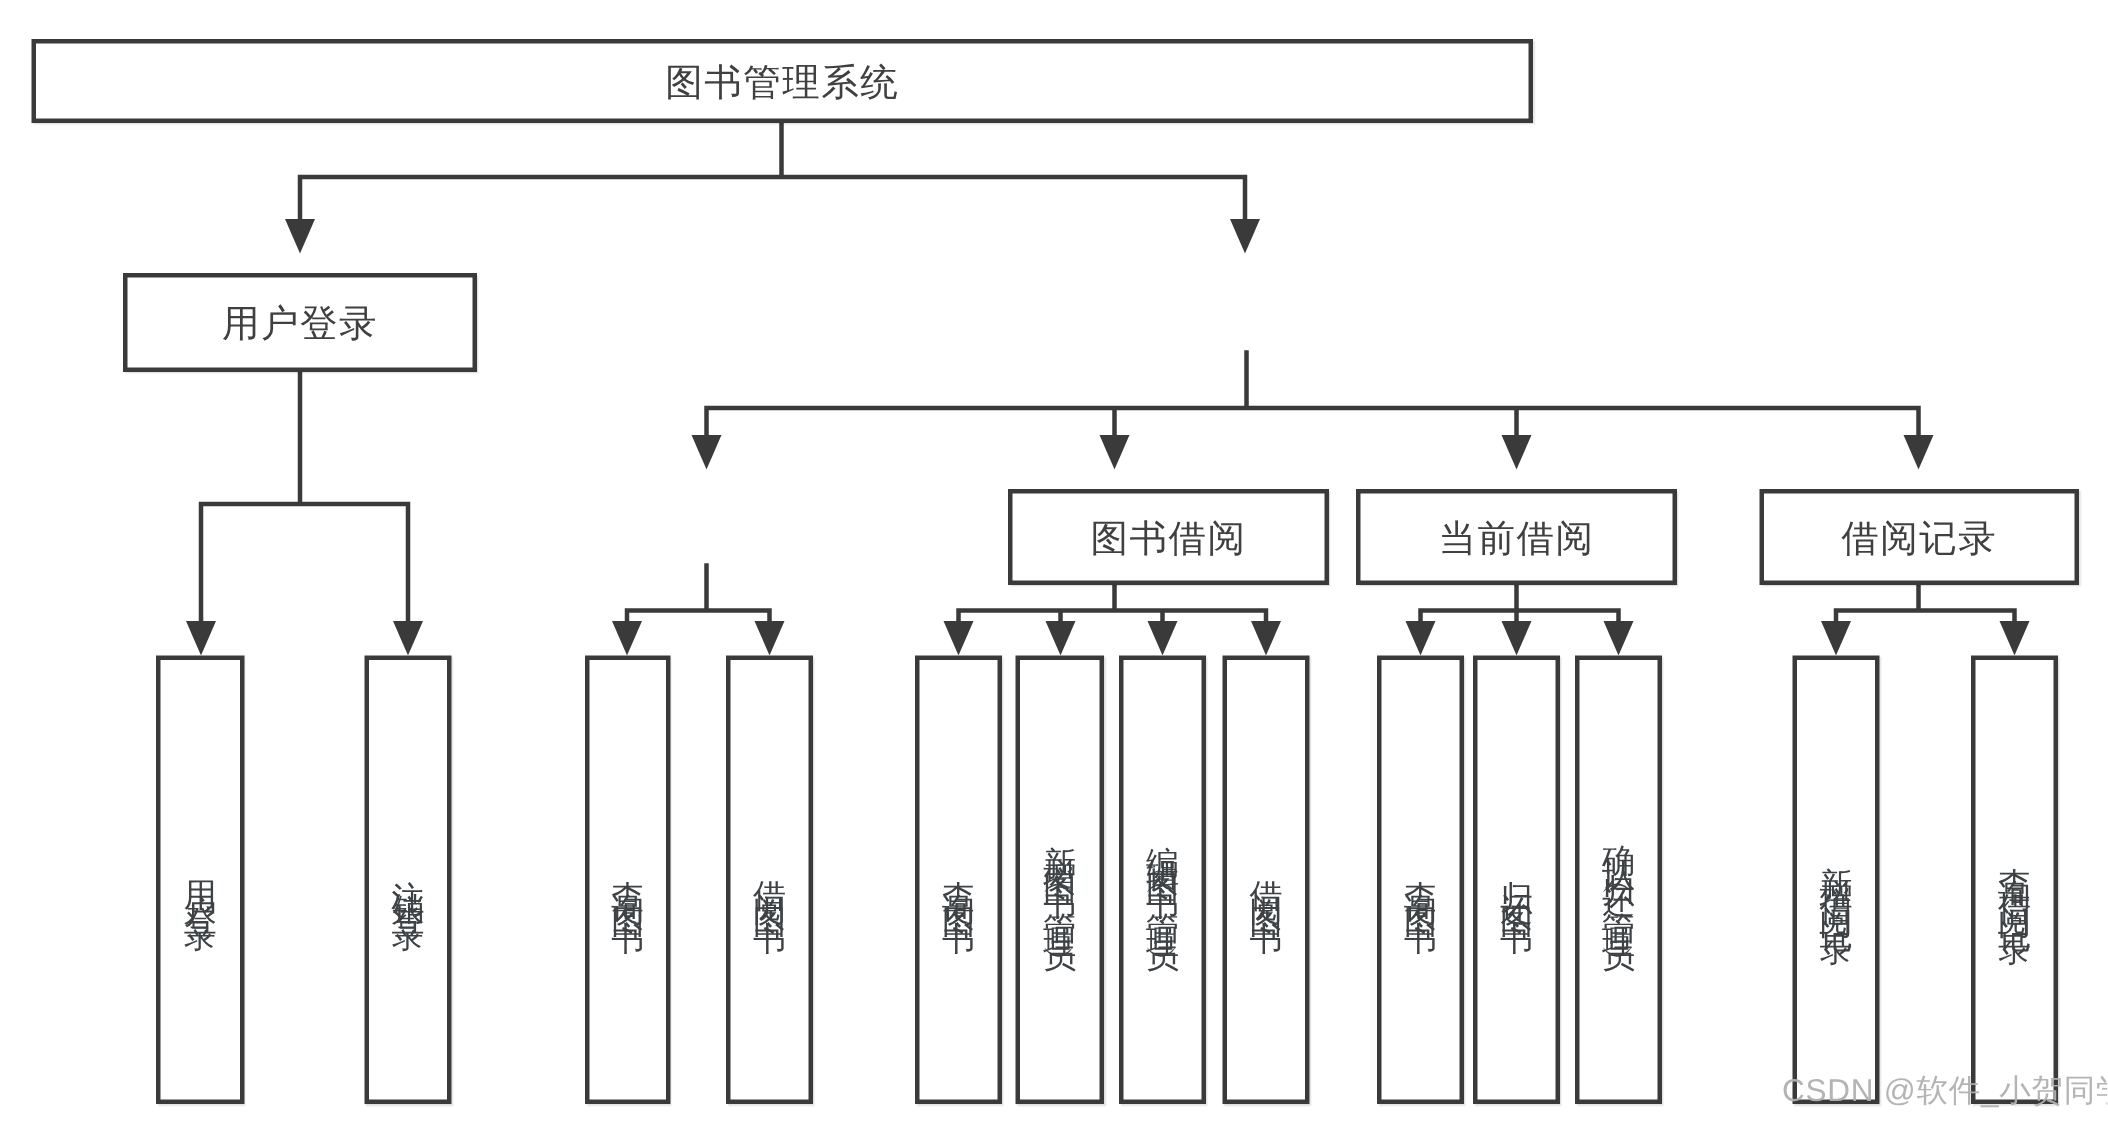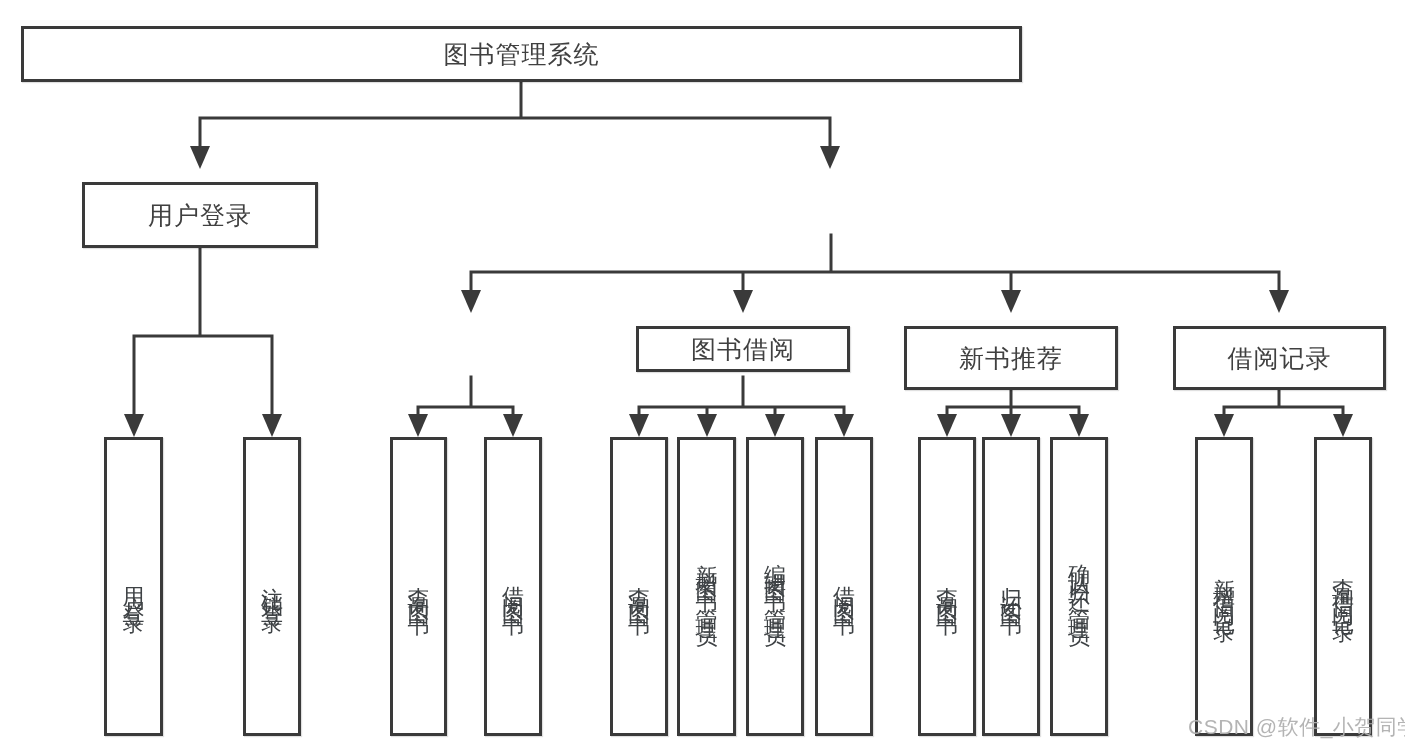--- a/index.html
+++ b/index.html
@@ -99,25 +99,25 @@
   </svg>
 
   <div class="node" style="left:21px;top:13px;width:1001px;height:56px">
     <span>图书管理系统</span>
   </div>
 
   <div class="node" style="left:82px;top:169px;width:236px;height:66px">
     <span>用户登录</span>
   </div>
 
-  <div class="node" style="left:636px;top:313px;width:214px;height:46px">
+  <div class="node" style="left:672px;top:313px;width:214px;height:64px">
     <span>图书借阅</span>
   </div>
   <div class="node" style="left:904px;top:313px;width:214px;height:64px">
-    <span>新书推荐</span>
+    <span>当前借阅</span>
   </div>
   <div class="node" style="left:1173px;top:313px;width:213px;height:64px">
     <span>借阅记录</span>
   </div>
 
   <div class="leaf" style="left:104px;top:437px;width:59px;height:299px">
     <span>用户登录</span>
   </div>
   <div class="leaf" style="left:243px;top:437px;width:58px;height:299px">
     <span>注销登录</span>

